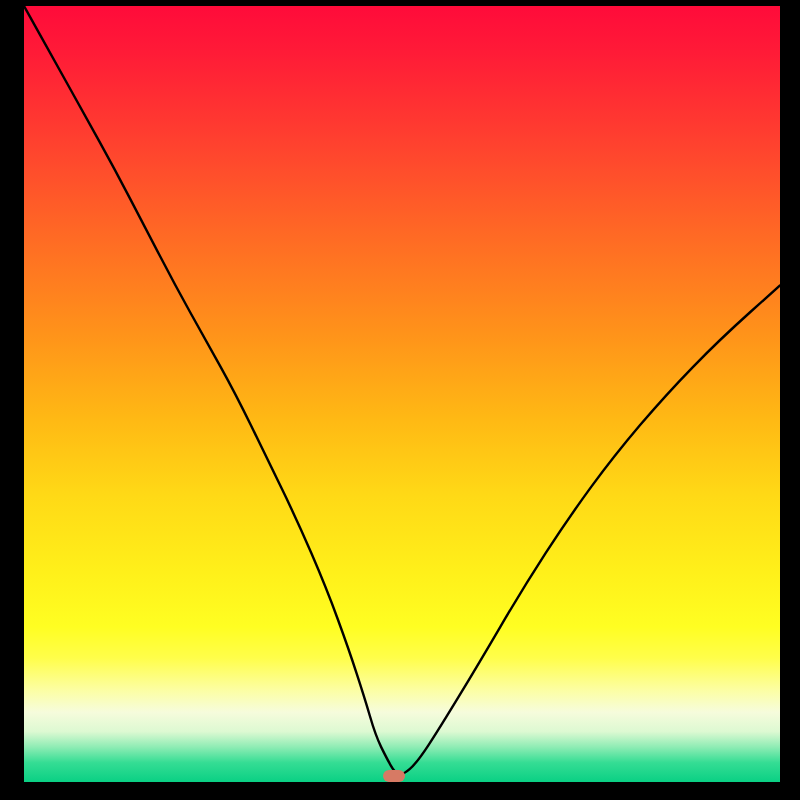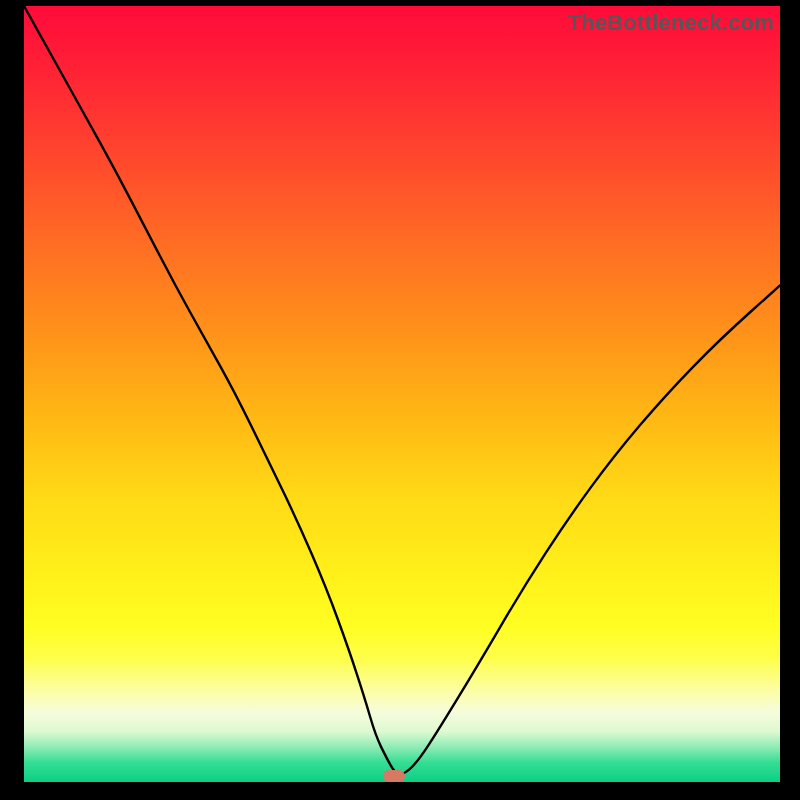--- a/index.html
+++ b/index.html
@@ -70,20 +70,19 @@
     background: #d77a64;
     transform: translate(-50%, -50%);
   }
 </style>
 </head>
 <body>
 
 <div class="frame">
   <div class="plot-bg"></div>
 
-  <div class="watermark">TheBottleneck.com</div>
 
   <svg class="curve" width="756" height="776" viewBox="0 0 756 776">
     <path id="curve-path" d="M 0.0 0.0 Q 0.0 0.0 15.1 27.2 Q 30.2 54.3 45.4 81.5 Q 60.5 108.6 75.6 135.8 Q 90.7 163.0 105.8 192.1 Q 121.0 221.2 136.1 250.3 Q 151.2 279.4 166.3 306.5 Q 181.4 333.7 196.6 360.8 Q 211.7 388.0 226.8 419.0 Q 241.9 450.1 257.0 481.1 Q 272.2 512.2 287.3 547.1 Q 302.4 582.0 313.7 613.0 Q 325.1 644.1 332.6 667.4 Q 340.2 690.6 345.9 710.0 Q 351.5 729.4 357.2 741.1 Q 362.9 752.7 366.7 759.3 Q 370.4 765.9 374.2 767.9 Q 378.0 769.8 385.6 763.2 Q 393.1 756.6 404.5 739.1 Q 415.8 721.7 434.7 690.6 Q 453.6 659.6 476.3 620.8 Q 499.0 582.0 521.6 547.1 Q 544.3 512.2 567.0 481.1 Q 589.7 450.1 616.1 419.0 Q 642.6 388.0 669.1 360.8 Q 695.5 333.7 725.8 306.5 T 756.0 279.4" fill="none" stroke="#000" stroke-width="2.4" stroke-linecap="round"></path>
   </svg>
 
   <div class="marker" id="min-marker" style="left: 370.44px; top: 769.792px; background: rgb(215, 122, 100);"></div>
 </div>
 
 </body></html>

